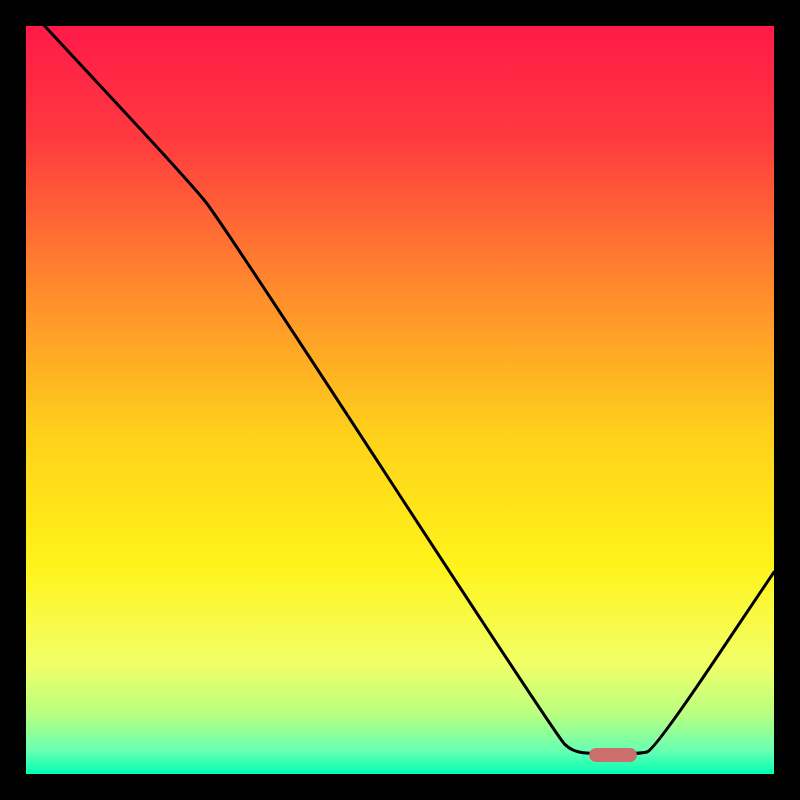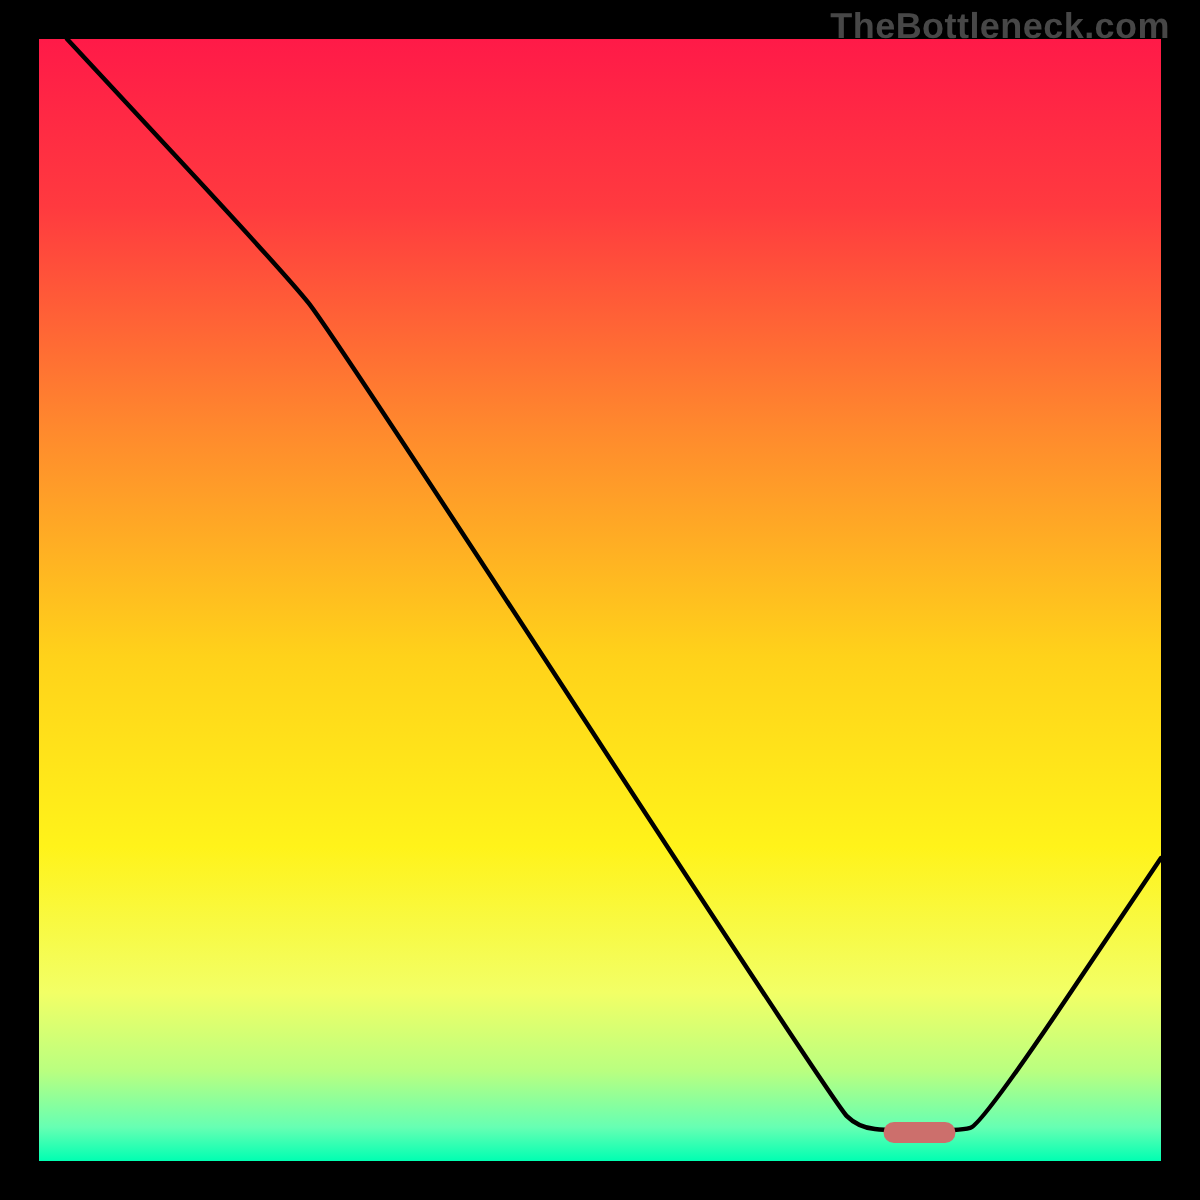--- a/index.html
+++ b/index.html
@@ -46,21 +46,20 @@
     height: 14px;
     border-radius: 7px;
     background: #cc6f6c;
     z-index: 5;
   }
 </style>
 </head>
 <body>
 
 <div class="outer">
-  <div class="watermark">TheBottleneck.com</div>
 
   <div class="plot">
     <svg viewBox="0 0 100 100" preserveAspectRatio="none">
       <defs>
         <linearGradient id="bg-grad" x1="0" y1="0" x2="0" y2="1">
         <stop offset="0%" stop-color="#ff1a48"></stop>
             <stop offset="15%" stop-color="#ff3a3f"></stop>
             <stop offset="35%" stop-color="#ff8a2d"></stop>
             <stop offset="55.00000000000001%" stop-color="#ffd21a"></stop>
             <stop offset="72%" stop-color="#fff31a"></stop>

